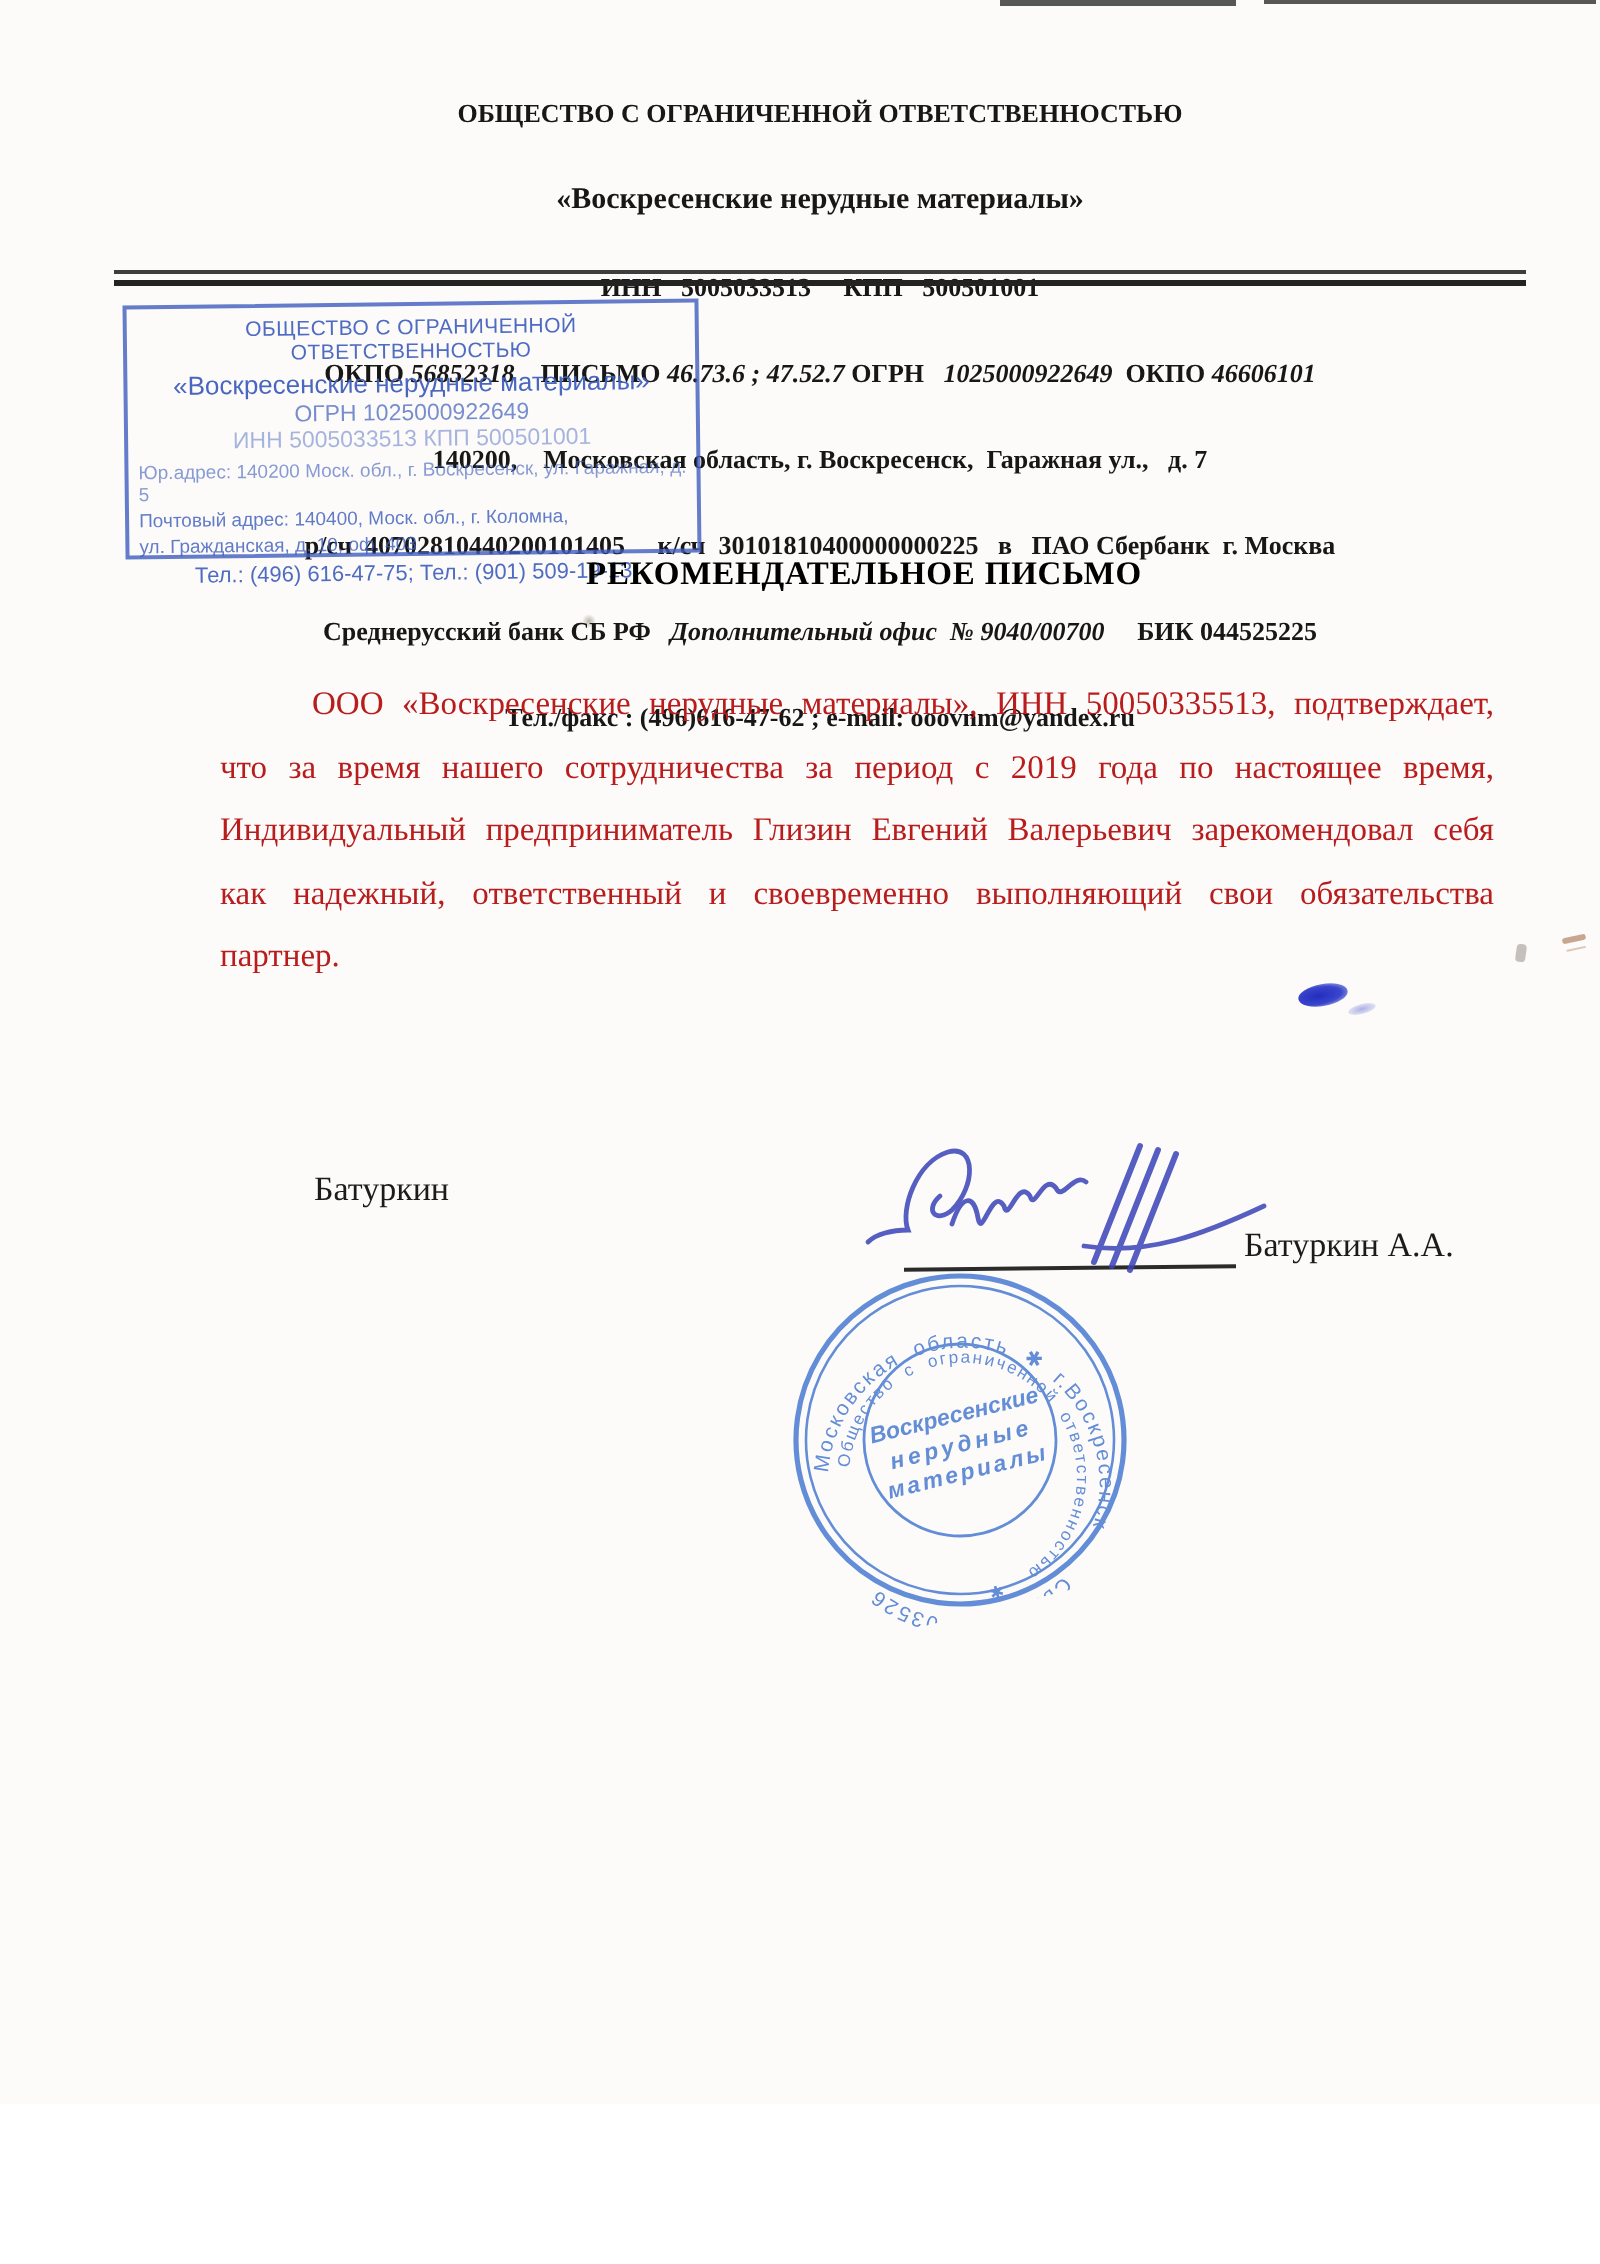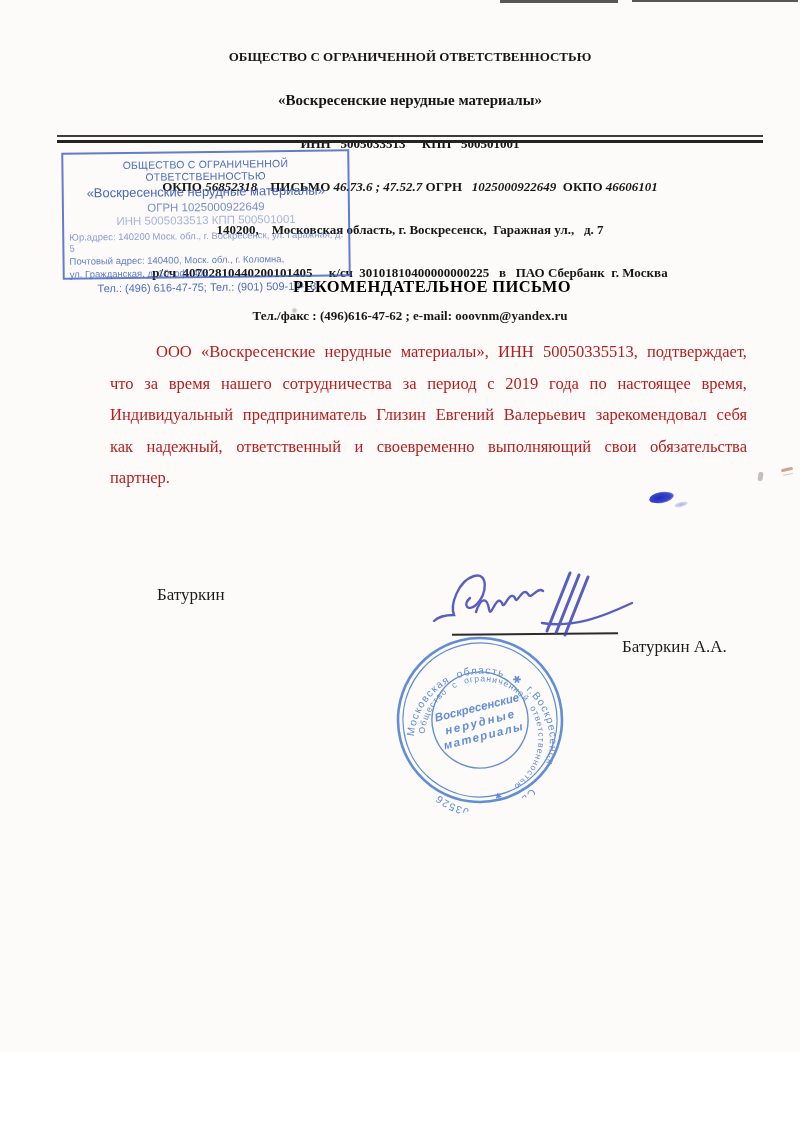--- a/index.html
+++ b/index.html
@@ -50,21 +50,21 @@
   .title{position:absolute;top:277px;left:64px;width:736px;margin:0;text-align:center;
     font-size:16.5px;font-weight:700;letter-spacing:.4px;color:#000000;}
   .body-par{position:absolute;top:336px;left:110px;width:637px;margin:0;
     font-size:16.5px;line-height:31.6px;text-align:justify;text-indent:46px;
     word-spacing:3px;color:#b91c1c;}
 
   
   .sig-position{position:absolute;left:157px;top:585px;font-size:17px;}
   .sig-company{position:absolute;left:157px;top:614px;font-size:17px;}
   .sig-line{position:absolute;left:452px;top:633px;width:166px;height:2px;background:#2b2b2b;transform:rotate(-.6deg);z-index:2;}
-  .sig-name{position:absolute;left:622px;top:613px;font-size:17px;margin-top:24px;}
+  .sig-name{position:absolute;left:622px;top:613px;font-size:17px;}
   .signature-svg{position:absolute;left:432px;top:565px;z-index:5;}
 
   
   .round-stamp{position:absolute;left:394px;top:634px;width:172px;height:172px;z-index:4;
     opacity:.88;transform:rotate(-14deg);}
   .round-stamp text{font-family:"Liberation Sans", sans-serif;}
 </style>
 </head>
 <body>
 
@@ -79,20 +79,21 @@
   <div class="ink-blot"></div>
   <div class="ink-blot-2"></div>
 
   <header class="letterhead">
     <div>ОБЩЕСТВО С ОГРАНИЧЕННОЙ ОТВЕТСТВЕННОСТЬЮ</div>
     <div class="lh-l2">«Воскресенские нерудные материалы»</div>
     <div>ИНН   5005033513     КПП   500501001</div>
     <div><span>ОКПО </span><span class="it">56852318</span><span>    ПИСЬМО </span><span class="it">46.73.6 ; 47.52.7</span><span> ОГРН   </span><span class="it">1025000922649</span><span>  ОКПО </span><span class="it">46606101</span></div>
     <div>140200,    Московская область, г. Воскресенск,  Гаражная ул.,   д. 7</div>
     <div>р/сч  40702810440200101405     к/сч  30101810400000000225   в   ПАО Сбербанк  г. Москва</div>
+    <div><span>Среднерусский банк СБ РФ   </span><span class="it">Дополнительный офис  № 9040/00700</span><span>     БИК 044525225</span></div>
     <div>Тел./факс : (496)616-47-62 ; e-mail: ooovnm@yandex.ru</div>
   </header>
 
   <div class="rule"></div>
 
   <div class="corner-stamp">
     <div class="cs-c cs1">ОБЩЕСТВО С ОГРАНИЧЕННОЙ ОТВЕТСТВЕННОСТЬЮ</div>
     <div class="cs-c cs2">«Воскресенские нерудные материалы»</div>
     <div class="cs-c cs3">ОГРН 1025000922649</div>
     <div class="cs-c cs4">ИНН 5005033513 КПП 500501001</div>

